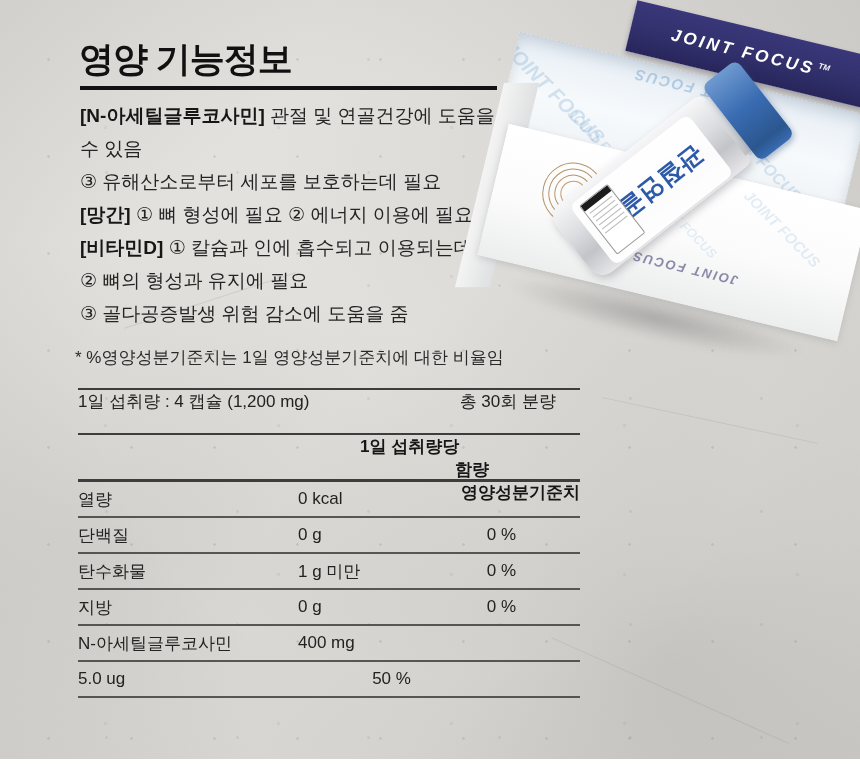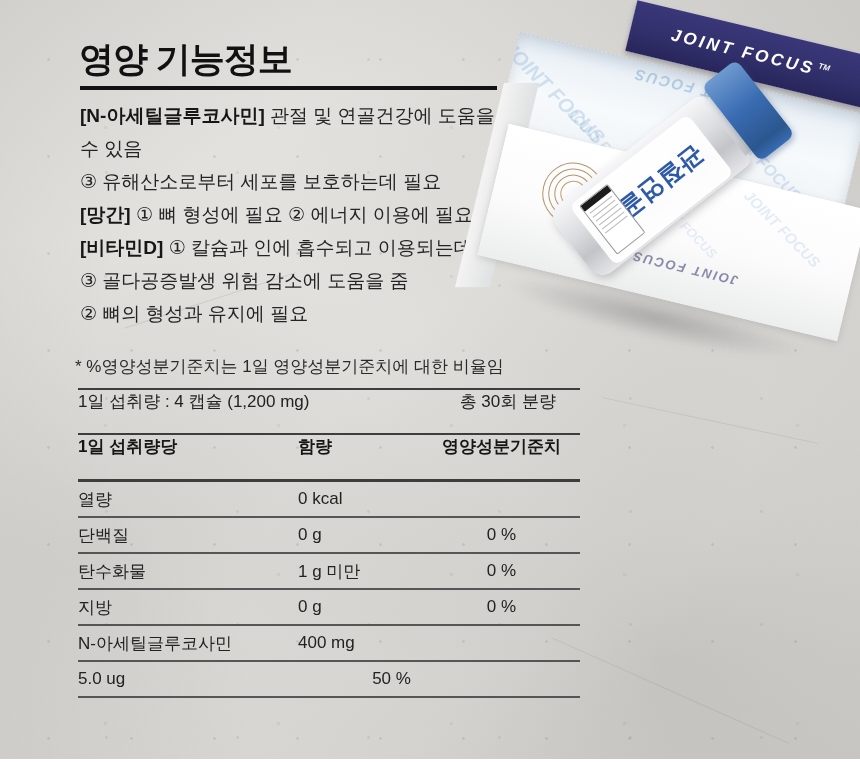--- a/index.html
+++ b/index.html
@@ -26,29 +26,29 @@
   
   .title{position:absolute;left:79px;top:36px;font-size:35px;font-weight:bold;
          letter-spacing:-1px;color:#111;}
   .title-underline{position:absolute;left:80px;top:86px;width:417px;height:4px;background:#121212;}
 
   
   .benefits{position:absolute;left:80px;top:99px;width:440px;font-size:19px;line-height:33px;color:#242424;}
   .benefit-head{font-weight:bold;color:#161616;}
 
   
-  .note{position:absolute;left:75px;top:355px;font-size:17px;color:#2a2a2a;}
+  .note{position:absolute;left:75px;top:346px;font-size:17px;color:#2a2a2a;}
 
   
   .ntable{position:absolute;left:78px;top:388px;width:502px;font-size:17px;color:#222;}
   .intake-row{display:flex;justify-content:space-between;align-items:flex-start;height:43px;
               border-top:2px solid #3d3d3d;border-bottom:2px solid #3d3d3d;}
   .servings{margin-right:24px;}
-  .head-row{display:flex;align-items:flex-start;height:44px;font-weight:bold;color:#161616;
-            border-bottom:3px solid #3d3d3d;}
+  .head-row{display:flex;align-items:flex-end;height:44px;font-weight:bold;color:#161616;
+            border-bottom:3px solid #3d3d3d;flex-direction:column;}
   .trow{display:flex;align-items:center;height:34px;border-bottom:2px solid rgba(64,64,64,.85);}
   .c1{width:220px;text-align:left;}
   .c2{width:125px;text-align:left;}
   .c3{flex:1;text-align:center;}
 
   
   .photo{position:absolute;left:460px;top:0;width:400px;height:360px;pointer-events:none;}
   .box-shadow{position:absolute;left:30px;top:295px;width:330px;height:46px;
               background:radial-gradient(ellipse at center, rgba(90,90,90,.35), transparent 65%);
               transform:rotate(13deg);filter:blur(3px);}
@@ -113,25 +113,25 @@
 
   <div class="benefit-line">
     <span class="benefit-head">[망간]</span><span class="benefit-rest"> ① 뼈 형성에 필요 ② 에너지 이용에 필요</span>
   </div>
 
   <div class="benefit-line">
     <span class="benefit-head">[비타민D]</span><span class="benefit-rest"> ① 칼슘과 인에 흡수되고 이용되는데 필요</span>
   </div>
 
   <div class="benefit-line">
+    <span class="benefit-head"></span><span class="benefit-rest">② 뼈의 형성과 유지에 필요</span>
+  </div>
+
+  <div class="benefit-line">
     <span class="benefit-head"></span><span class="benefit-rest">③ 골다공증발생 위험 감소에 도움을 줌</span>
-  </div>
-
-  <div class="benefit-line">
-    <span class="benefit-head"></span><span class="benefit-rest">② 뼈의 형성과 유지에 필요</span>
   </div>
 </div>
 
   <div class="photo">
     <div class="box-shadow"></div>
 
     <div class="box-cavity">
       <span class="wm wm-flip" style="left:120px;top:6px;font-size:15px;letter-spacing:2px;">JOINT FOCUS</span>
       <span class="wm" style="left:-20px;top:40px;font-size:20px;transform:rotate(32deg);opacity:.6;">JOINT FOCUS</span>
       <span class="wm" style="left:210px;top:60px;font-size:16px;transform:rotate(32deg);opacity:.55;">JOINT FOCUS</span>

